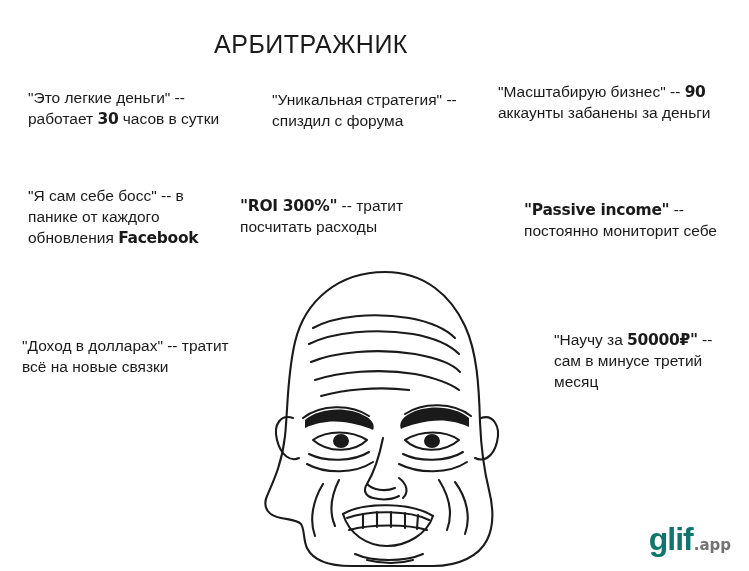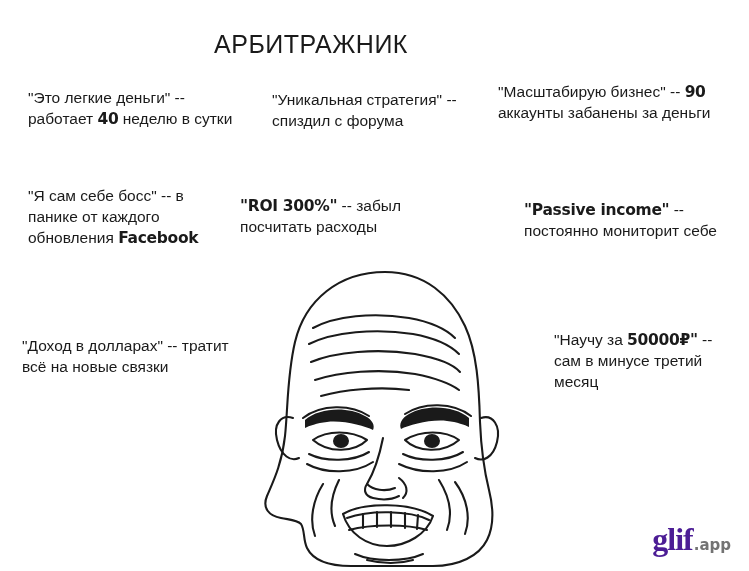--- a/index.html
+++ b/index.html
@@ -62,49 +62,49 @@
   
   #watermark {
     position: absolute;
     right: 18px;
     bottom: 16px;
     display: flex;
     align-items: flex-end;
     gap: 1px;
   }
   #watermark .glif {
-    font-family: Liberation Serif, serif;
+    font-family: Liberation Sans, sans-serif;
     font-weight: bold;
     font-size: 32px;
-    color: #4c1d95;
+    color: #0f766e;
     letter-spacing: -1px;
     line-height: 1;
   }
   #watermark .app {
     font-family: "DejaVu Sans", sans-serif;
     font-weight: bold;
     font-size: 15px;
     color: #737373;
     line-height: 1;
     position: relative;
     top: -2px;
   }
 </style>
 </head>
 <body>
 
 <div id="meme">
 
   <div class="title">АРБИТРАЖНИК</div>
 
-  <div class="caption" id="cap-0"><span>"Это легкие деньги" -- работает </span><b>40</b><span> неделю в сутки</span></div>
+  <div class="caption" id="cap-0"><span>"Это легкие деньги" -- работает </span><b>30</b><span> часов в сутки</span></div>
   <div class="caption" id="cap-1"><span>"Уникальная стратегия" -- спиздил с форума</span></div>
   <div class="caption" id="cap-2"><span>"Масштабирую бизнес" -- </span><b>90</b><span> аккаунты забанены за деньги</span></div>
   <div class="caption" id="cap-3"><span>"Я сам себе босс" -- в панике от каждого обновления </span><b>Facebook</b></div>
-  <div class="caption" id="cap-4"><b>"ROI 300%"</b><span> -- забыл посчитать расходы</span></div>
+  <div class="caption" id="cap-4"><b>"ROI 300%"</b><span> -- тратит посчитать расходы</span></div>
   <div class="caption" id="cap-5"><b>"Passive income"</b><span> -- постоянно мониторит себе</span></div>
   <div class="caption" id="cap-6"><span>"Доход в долларах" -- тратит всё на новые связки</span></div>
   <div class="caption" id="cap-7"><span>"Научу за </span><b>50000₽"</b><span> -- сам в минусе третий месяц</span></div>
 
   <div id="face">
     <svg viewBox="0 0 285 300" width="285" height="300" xmlns="http://www.w3.org/2000/svg" fill="none" stroke="#1a1a1a" stroke-width="2.1" stroke-linecap="round" stroke-linejoin="round">
 
       <path d="M142 4 C96 4 62 32 52 74 C44 108 45 140 42 168 C39 196 30 214 24 228
                C19 240 26 248 38 250 C48 252 54 252 58 256 C62 262 60 272 64 280
                C70 292 86 298 108 298 L190 298 C216 298 236 288 244 272

